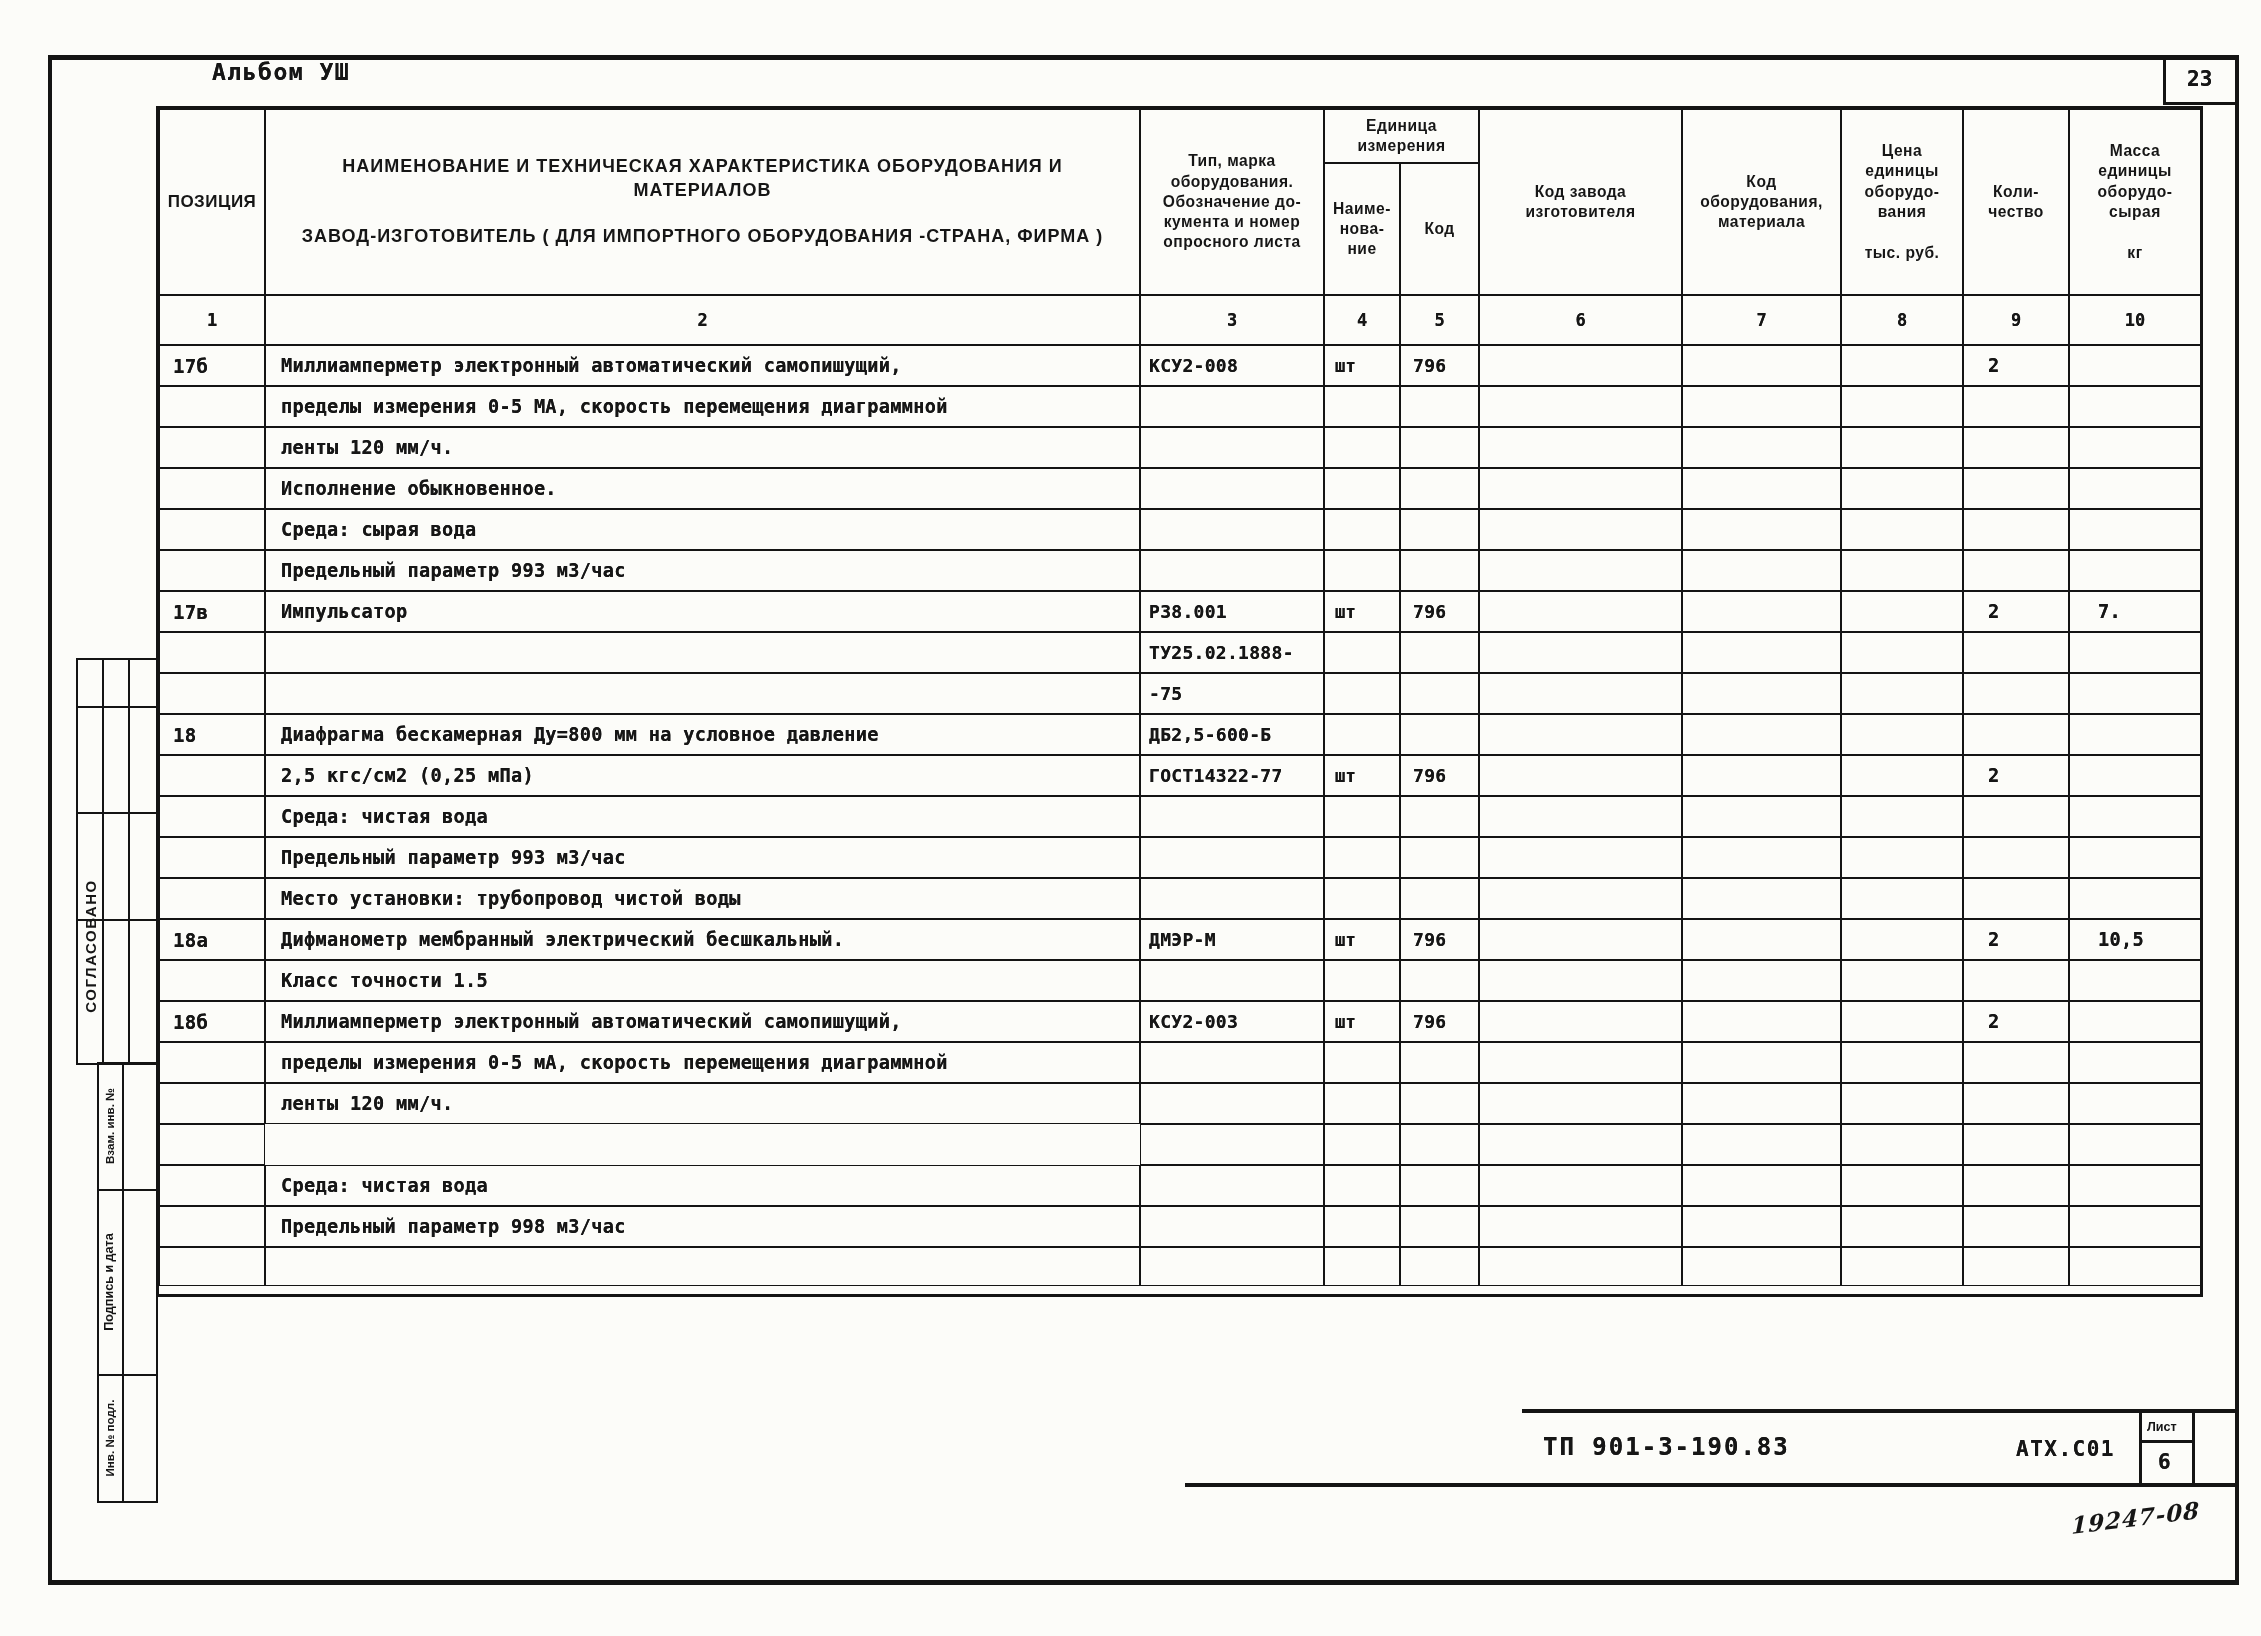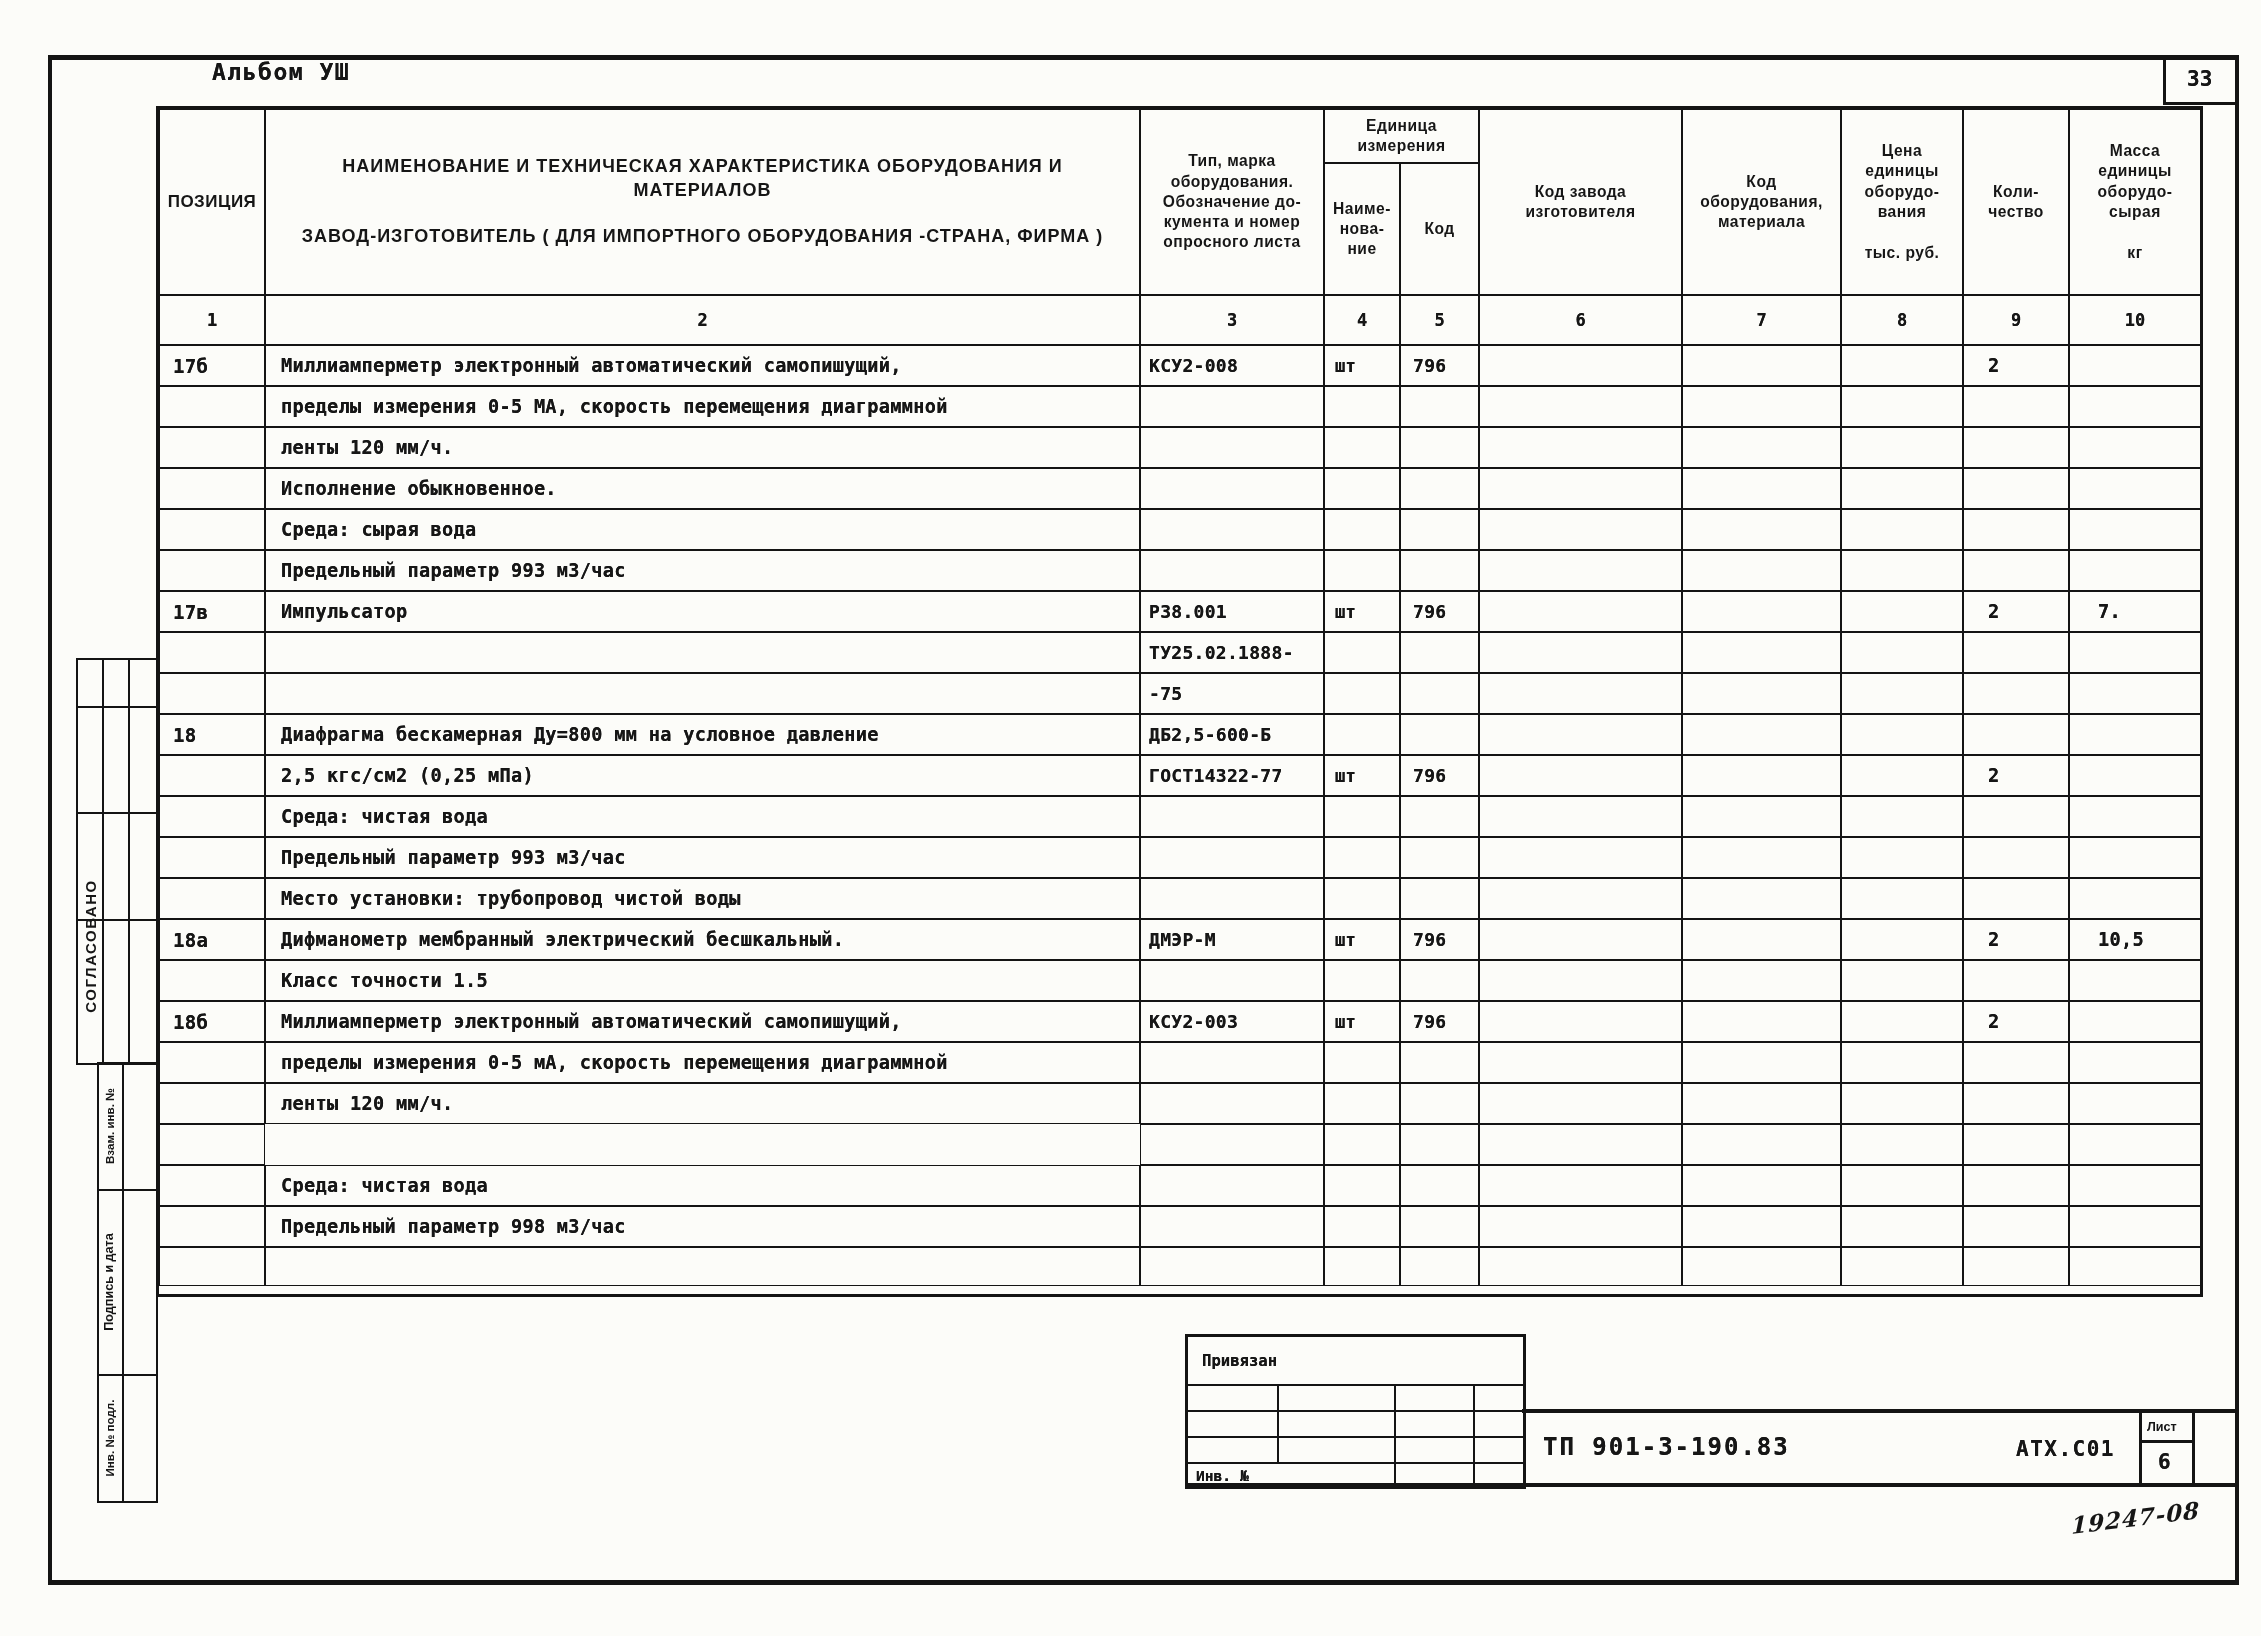--- a/index.html
+++ b/index.html
@@ -65,21 +65,21 @@
 
   <div class="ln" style="left:48px;top:55px;width:2191px;height:4.5px;"></div>
   <div class="ln" style="left:48px;top:1580px;width:2191px;height:4.5px;"></div>
   <div class="ln" style="left:48px;top:55px;width:4px;height:1529px;"></div>
   <div class="ln" style="left:2235px;top:55px;width:4px;height:1529px;"></div>
 
   <div class="txt tw" style="left:212px;top:59px;font-size:23px;letter-spacing:1.5px;">Альбом УШ</div>
 
   <div class="ln" style="left:2163px;top:60px;width:3px;height:44px;"></div>
   <div class="ln" style="left:2163px;top:102px;width:76px;height:3px;"></div>
-  <div class="txt tw" style="left:2187px;top:67px;font-size:21px;">33</div>
+  <div class="txt tw" style="left:2187px;top:67px;font-size:21px;">23</div>
 
   <div class="tbl" id="tbl">
     <div class="cell hc h-pos">ПОЗИЦИЯ</div>
     <div class="cell hc h-name">
       <div>НАИМЕНОВАНИЕ  И  ТЕХНИЧЕСКАЯ  ХАРАКТЕРИСТИКА  ОБОРУДОВАНИЯ  И
 МАТЕРИАЛОВ</div>
       <div class="l2">ЗАВОД-ИЗГОТОВИТЕЛЬ ( ДЛЯ  ИМПОРТНОГО  ОБОРУДОВАНИЯ -СТРАНА, ФИРМА )</div>
     </div>
     <div class="cell hc h-type">Тип, марка
 оборудования.
@@ -374,38 +374,20 @@
       <div class="bcell"></div>
     <div class="bcell"></div>
       <div class="bcell"></div>
     <div class="bcell"></div>
       <div class="bcell"></div>
   </div>
   <div class="rot" style="left:109px;top:1126px;font-size:11.6px;">Взам. инв. №</div>
   <div class="rot" style="left:109px;top:1282px;font-size:12.6px;">Подпись и дата</div>
   <div class="rot" style="left:109px;top:1438px;font-size:11.6px;">Инв. № подл.</div>
 
-  <div class="stamp">
-    <div class="cell tw st-title">Привязан</div>
-    <div class="cell"></div>
-      <div class="cell"></div>
-      <div class="cell"></div>
-      <div class="cell"></div>
-    <div class="cell"></div>
-      <div class="cell"></div>
-      <div class="cell"></div>
-      <div class="cell"></div>
-    <div class="cell"></div>
-      <div class="cell"></div>
-      <div class="cell"></div>
-      <div class="cell"></div>
-    <div class="cell tw st-inv">Инв. №</div>
-    <div class="cell"></div>
-      <div class="cell"></div>
-  </div>
 
   <div class="ln" style="left:1522px;top:1409px;width:717px;height:3.5px;"></div>
   <div class="ln" style="left:1185px;top:1483px;width:1054px;height:4px;"></div>
   <div class="ln" style="left:2139px;top:1409px;width:3px;height:77px;"></div>
   <div class="ln" style="left:2192px;top:1409px;width:3px;height:77px;"></div>
   <div class="ln" style="left:2139px;top:1440px;width:56px;height:2.5px;"></div>
   <div class="txt draft" style="left:2147px;top:1420px;font-size:12.6px;">Лист</div>
   <div class="txt tw" style="left:2158px;top:1450px;font-size:21px;">6</div>
   <div class="txt tw" style="left:1543px;top:1433px;font-size:24px;letter-spacing:2px;">ТП 901-3-190.83</div>
   <div class="txt tw" style="left:1980px;top:1437px;font-size:21px;letter-spacing:1.5px;margin-left:36px;">АТХ.С01</div>

